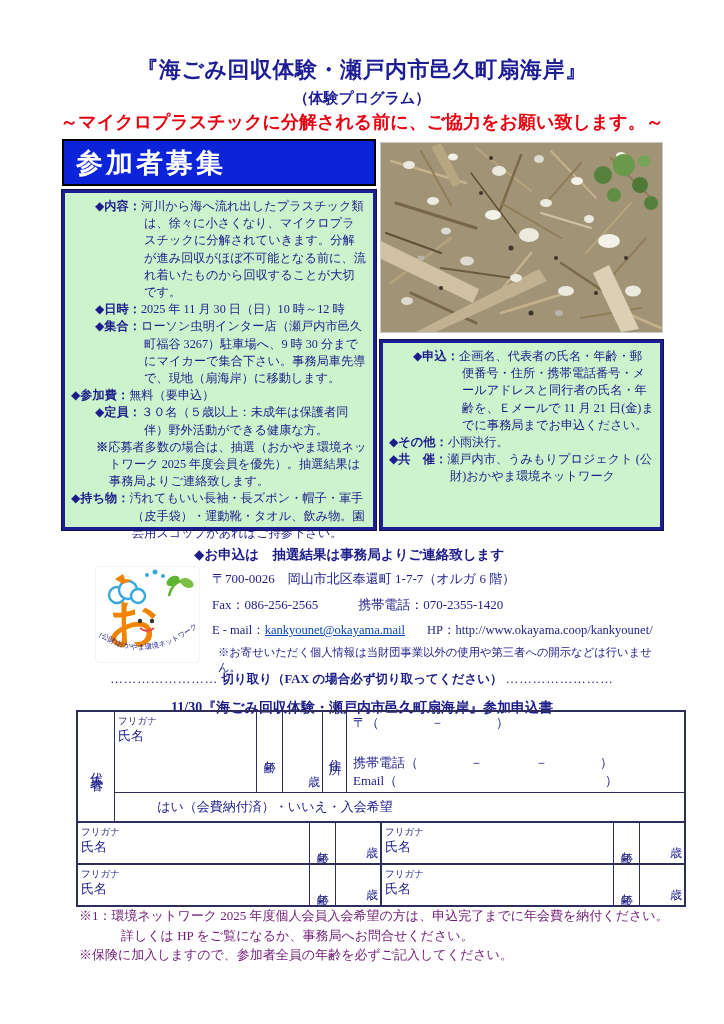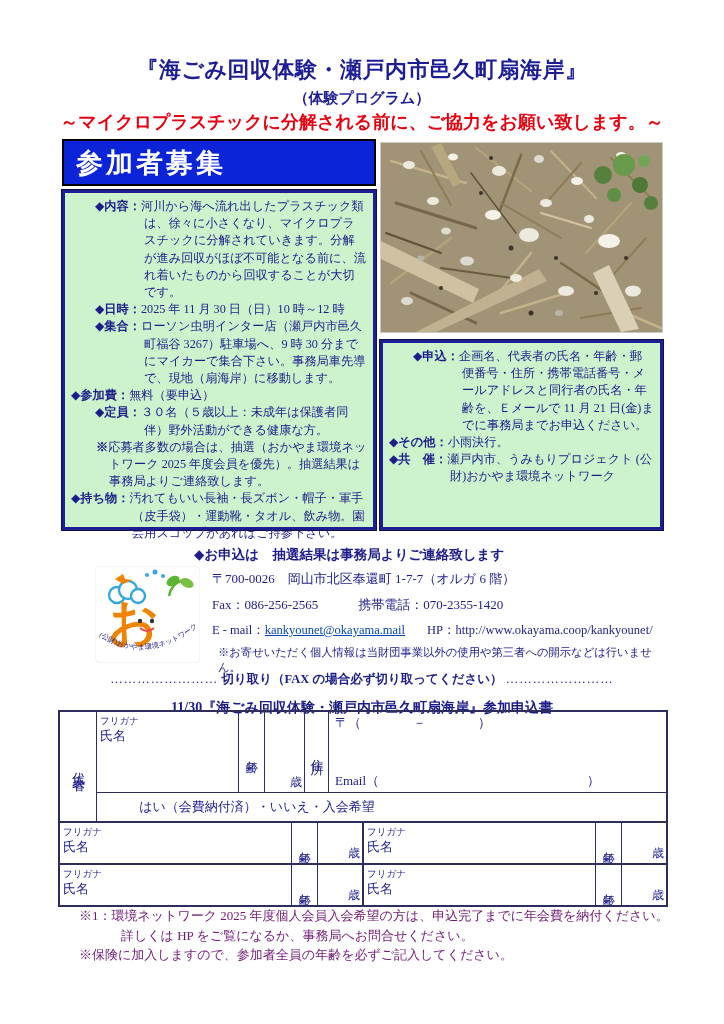--- a/index.html
+++ b/index.html
@@ -40,21 +40,21 @@
   .c-mail a{color:#0645ad;text-decoration:underline;}
   .c-gap{display:inline-block;width:40px;}
   .c-priv{font-size:11.3px;margin-left:24px;}
 
   
   .cutline{left:0;right:0;top:671px;text-align:center;font-size:12.5px;font-weight:bold;color:#1c1c8a;}
   .cutline .dots{letter-spacing:1px;font-weight:normal;}
   .formtitle{left:0;right:0;top:689px;text-align:center;font-size:14px;font-weight:bold;color:#1c1c8a;margin-top:10px;}
 
   
-  .tbl{left:58px;top:710px;width:610px;box-sizing:border-box;border:2px solid #2e2e5e;font-size:13px;color:#1c1c8a;}
+  .tbl{left:76px;top:710px;width:610px;box-sizing:border-box;border:2px solid #2e2e5e;font-size:13px;color:#1c1c8a;}
   .secA{display:flex;border-bottom:2px solid #2e2e5e;}
   .repcell{width:36px;border-right:1px solid #2e2e5e;display:flex;align-items:center;justify-content:center;}
   .vtext{writing-mode:vertical-rl;text-orientation:upright;letter-spacing:3px;font-size:13px;}
   .secA-right{flex:1;display:flex;flex-direction:column;}
   .rowA1{display:grid;grid-template-columns:46px 96px 26px 40px 24px 1fr;height:80px;border-bottom:1px solid #2e2e5e;}
   .cell{box-sizing:border-box;overflow:hidden;}
   .bR{border-right:1px solid #2e2e5e;}
   .lblcell{padding:4px 0 0 3px;line-height:1.25;}
   .lblcell .fk{display:block;font-size:9.5px;}
   .lblcell .nm{display:block;font-size:13px;}
@@ -240,20 +240,21 @@
           </div>
           <div class="cell saicell bR">
             <span>歳</span>
           </div>
           <div class="cell addrcell bR">
             <span class="vtext">住所</span>
           </div>
           <div class="cell rightcell">
             <div>〒（　　　　－　　　　）</div>
             <div class="grow"></div>
+            <div>携帯電話（　　　　－　　　　－　　　　）</div>
             <div>Email（　　　　　　　　　　　　　　　　）</div>
           </div>
         </div>
         <div class="rowA2">
           <div class="acell">はい（会費納付済）・いいえ・入会希望</div>
         </div>
       </div>
     </div>
 
     <div class="secRow">

